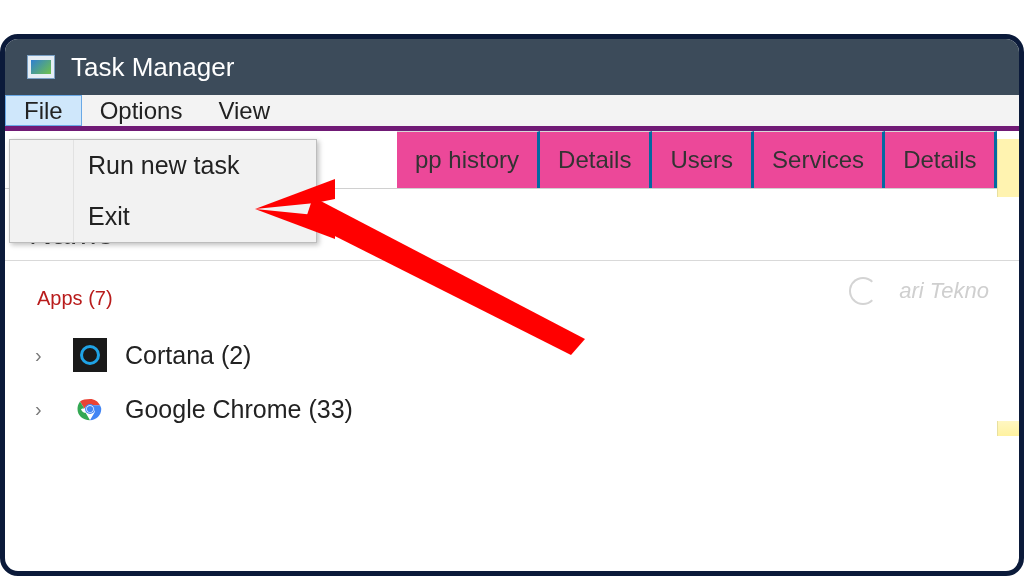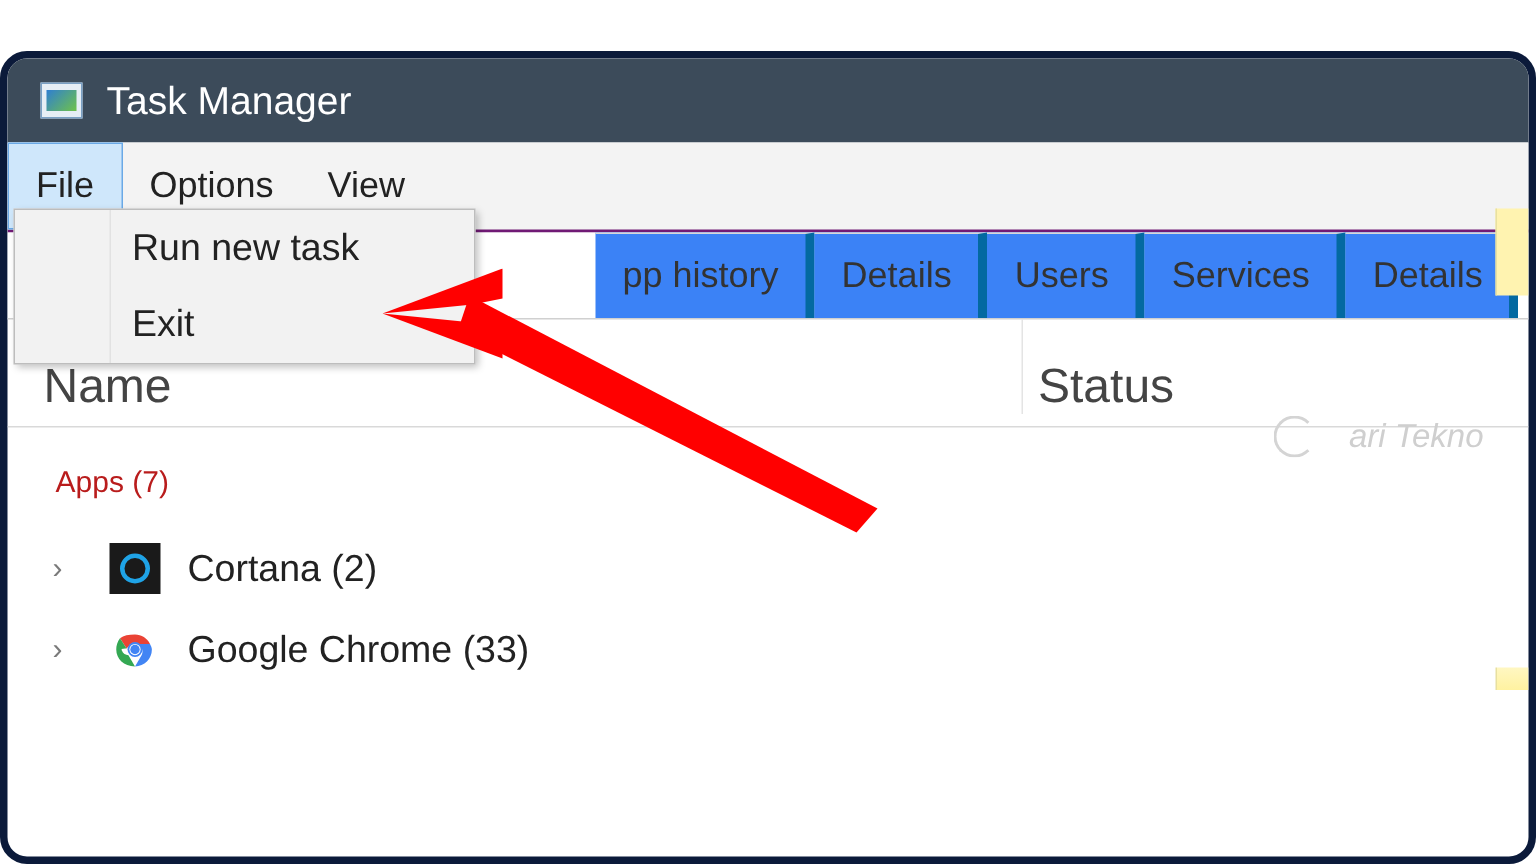--- a/index.html
+++ b/index.html
@@ -37,24 +37,24 @@
   }
   .title-icon::before {
     content: "";
     position: absolute;
     left: 3px; right: 3px; top: 4px; bottom: 4px;
     background: linear-gradient(135deg,#2f7fd1 0%, #6fc24a 100%);
   }
   .title-text { font-size: 26px; font-weight: 400; }
   .menubar {
     background: #f3f3f3;
-    border-bottom: 2px solid #701a75;
+    border-bottom: 5px solid #701a75;
     display: flex;
     align-items: stretch;
-    height: 60px;
+    height: 36px;
     font-size: 24px;
     color: #222;
   }
   .menu-item {
     padding: 6px 18px;
     display: flex;
     align-items: center;
     cursor: default;
   }
   .menu-item.active {
@@ -64,26 +64,26 @@
   .tabs-row {
     background: #fff;
     border-bottom: 1px solid #d0d0d0;
     display: flex;
     height: 58px;
     font-size: 24px;
     color: #333;
     position: relative;
   }
   .tab {
-    border-right: 6px solid #0369a1;
+    border-right: 3px solid #0369a1;
     border-top: 1px solid #d7d7d7;
     padding: 12px 18px;
     display: flex;
     align-items: center;
-    background: #3b82f6;
+    background: #ec4899;
     white-space: nowrap;
   }
   .tab.first-spacer { width: 392px; border: none; background: transparent; }
   .dropdown {
     position: absolute;
     left: 4px;
     top: 100px;
     width: 308px;
     background: #f2f2f2;
     border: 1px solid #bdbdbd;
@@ -214,23 +214,20 @@
     <div class="tab">Details</div>
     <div class="tab">Users</div>
     <div class="tab">Services</div>
     <div class="tab">Details</div>
   </div>
 
   <div class="yellow-strip-2"></div>
 
   <div class="column-headers">
     <div class="col-name">Name</div>
-    <div class="col-status">
-        <span>Status</span>
-      </div>
   </div>
 
   <div class="body-area">
     <div class="yellow-strip"></div>
 
     <div class="group-header">Apps (7)</div>
 
     <div class="proc-row">
       <span class="chevron">›</span>
       <span class="proc-icon">

